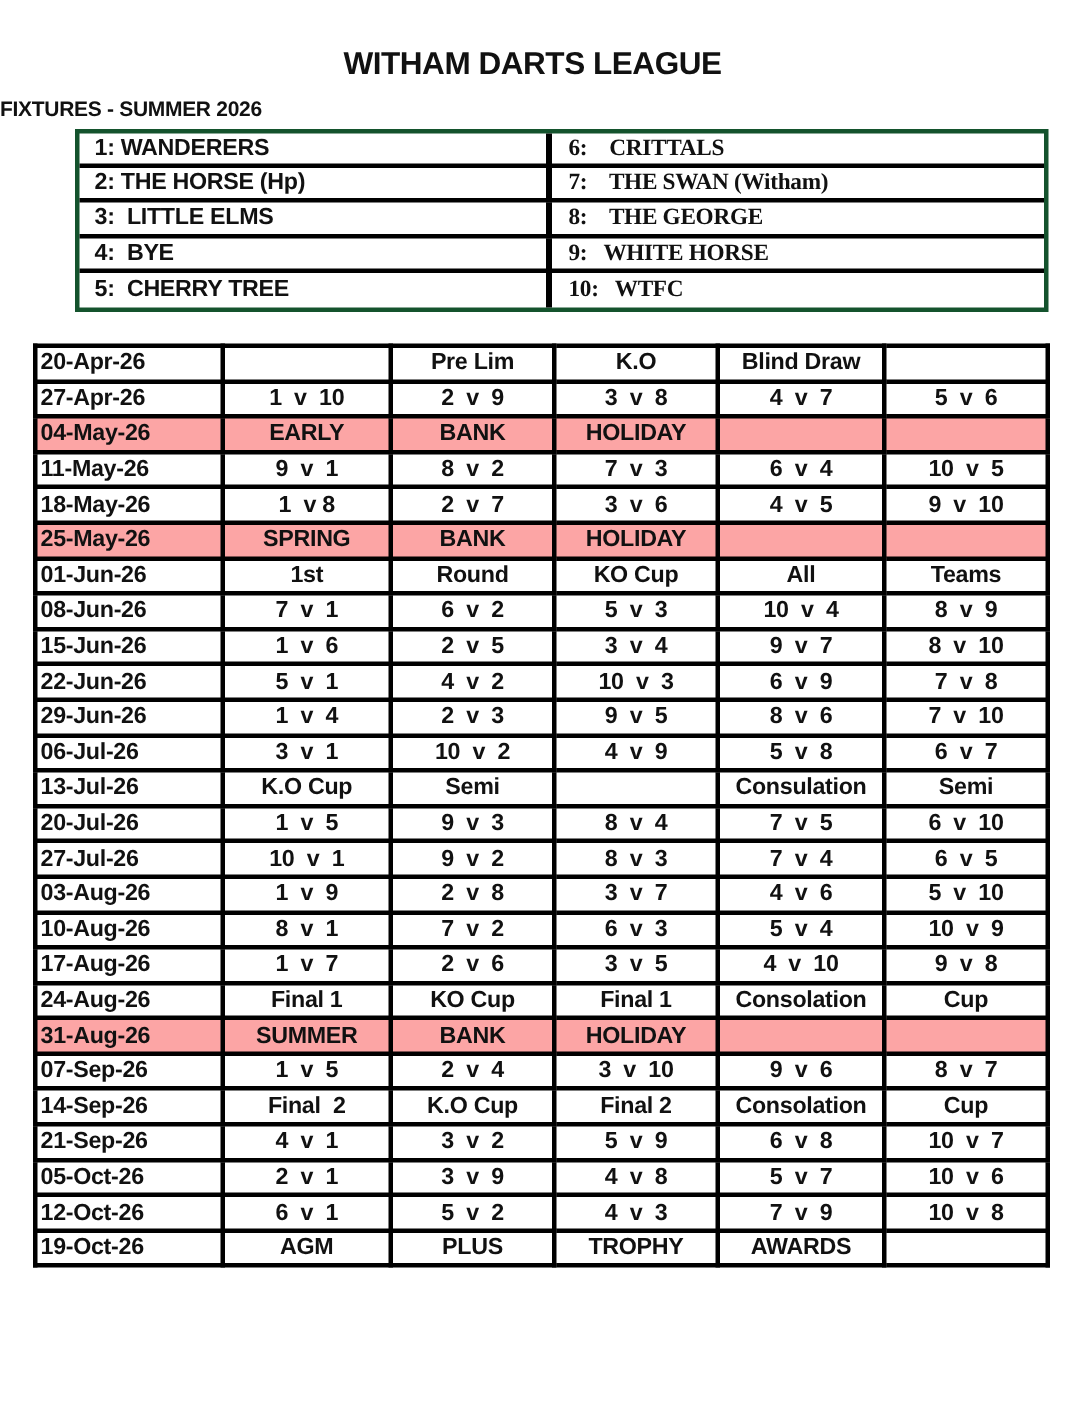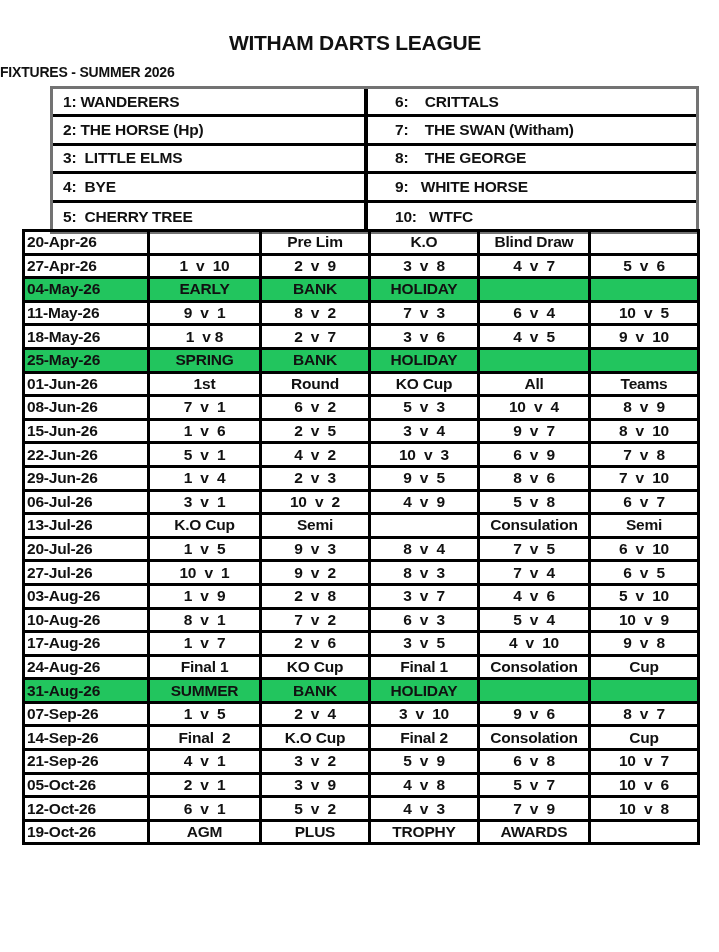--- a/index.html
+++ b/index.html
@@ -2,34 +2,34 @@
 <html><head>
 <meta charset="utf-8">
 <style>
   html, body { margin:0; padding:0; background:#ffffff; }
   body { width:719px; height:952px; overflow:hidden; position:relative;
          font-family:"Liberation Sans", sans-serif; color:#111; }
   .title { position:absolute; left:0; width:710px; top:31px; text-align:center;
            font-weight:bold; font-size:21px; letter-spacing:-0.3px; }
   .subtitle { position:absolute; left:0; width:719px; top:64px; text-align:left;
               font-weight:bold; font-size:14px; letter-spacing:-0.2px; }
-  .teams { position:absolute; left:50px; top:86px; width:649px; height:148px;
-           border:3px solid #737373; box-sizing:border-box; display:grid;
+  .teams { position:absolute; left:50px; top:86px; width:649px; height:122px;
+           border:3px solid #14532d; box-sizing:border-box; display:grid;
            grid-template-columns:315px 1fr; grid-auto-rows:1fr; }
   .teams .cell { border-bottom:3px solid #000; font-weight:bold; font-size:15.5px;
                  display:flex; align-items:center; white-space:pre; letter-spacing:-0.2px; }
   .teams .cell.l { border-right:4px solid #000; padding-left:10px; }
-  .teams .cell.r { padding-left:27px; }
+  .teams .cell.r { padding-left:11px;font-family:Liberation Serif, serif; }
   .teams .cell.last { border-bottom:none; }
   .sched { position:absolute; left:22px; top:229px; border-collapse:collapse;
            table-layout:fixed;padding-left:25px; }
   .sched td { border:3px solid #000; height:20.6px; padding:0; font-weight:bold;
               font-size:15.5px; text-align:center; white-space:pre; letter-spacing:-0.2px; }
   .sched td.date { text-align:left; padding-left:2px; }
-  .sched tr.holiday td { background:#22c55e; }
+  .sched tr.holiday td { background:#fca5a5; }
 </style>
 </head>
 <body>
 
 <div class="title">WITHAM DARTS LEAGUE</div>
 <div class="subtitle">FIXTURES - SUMMER 2026</div>
 
 <div class="teams">
   <div class="cell l">1: WANDERERS</div>
   <div class="cell r">6:    CRITTALS</div>

